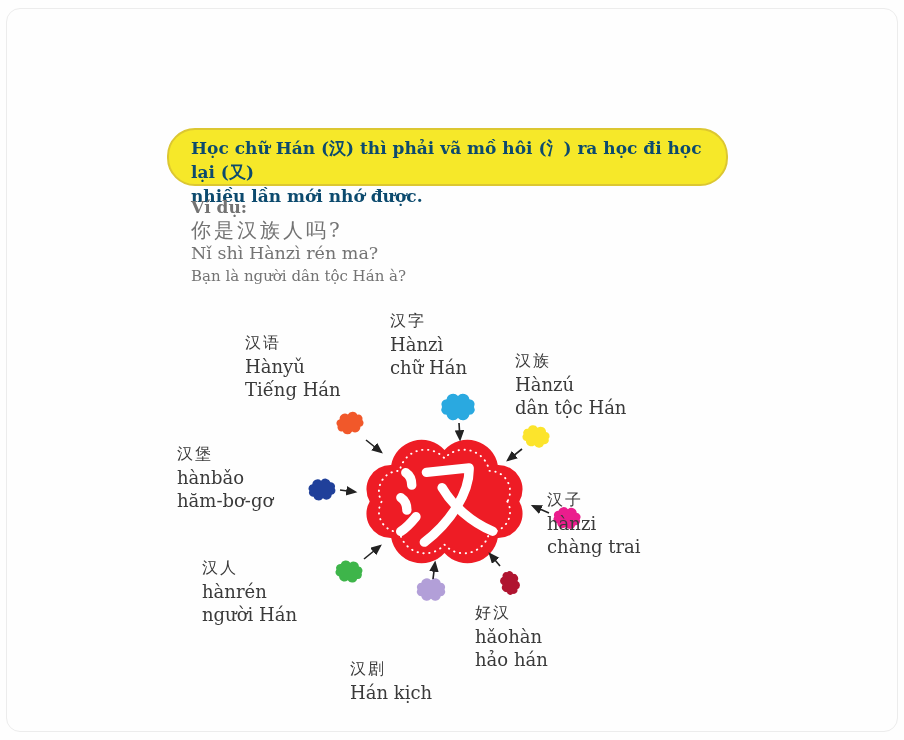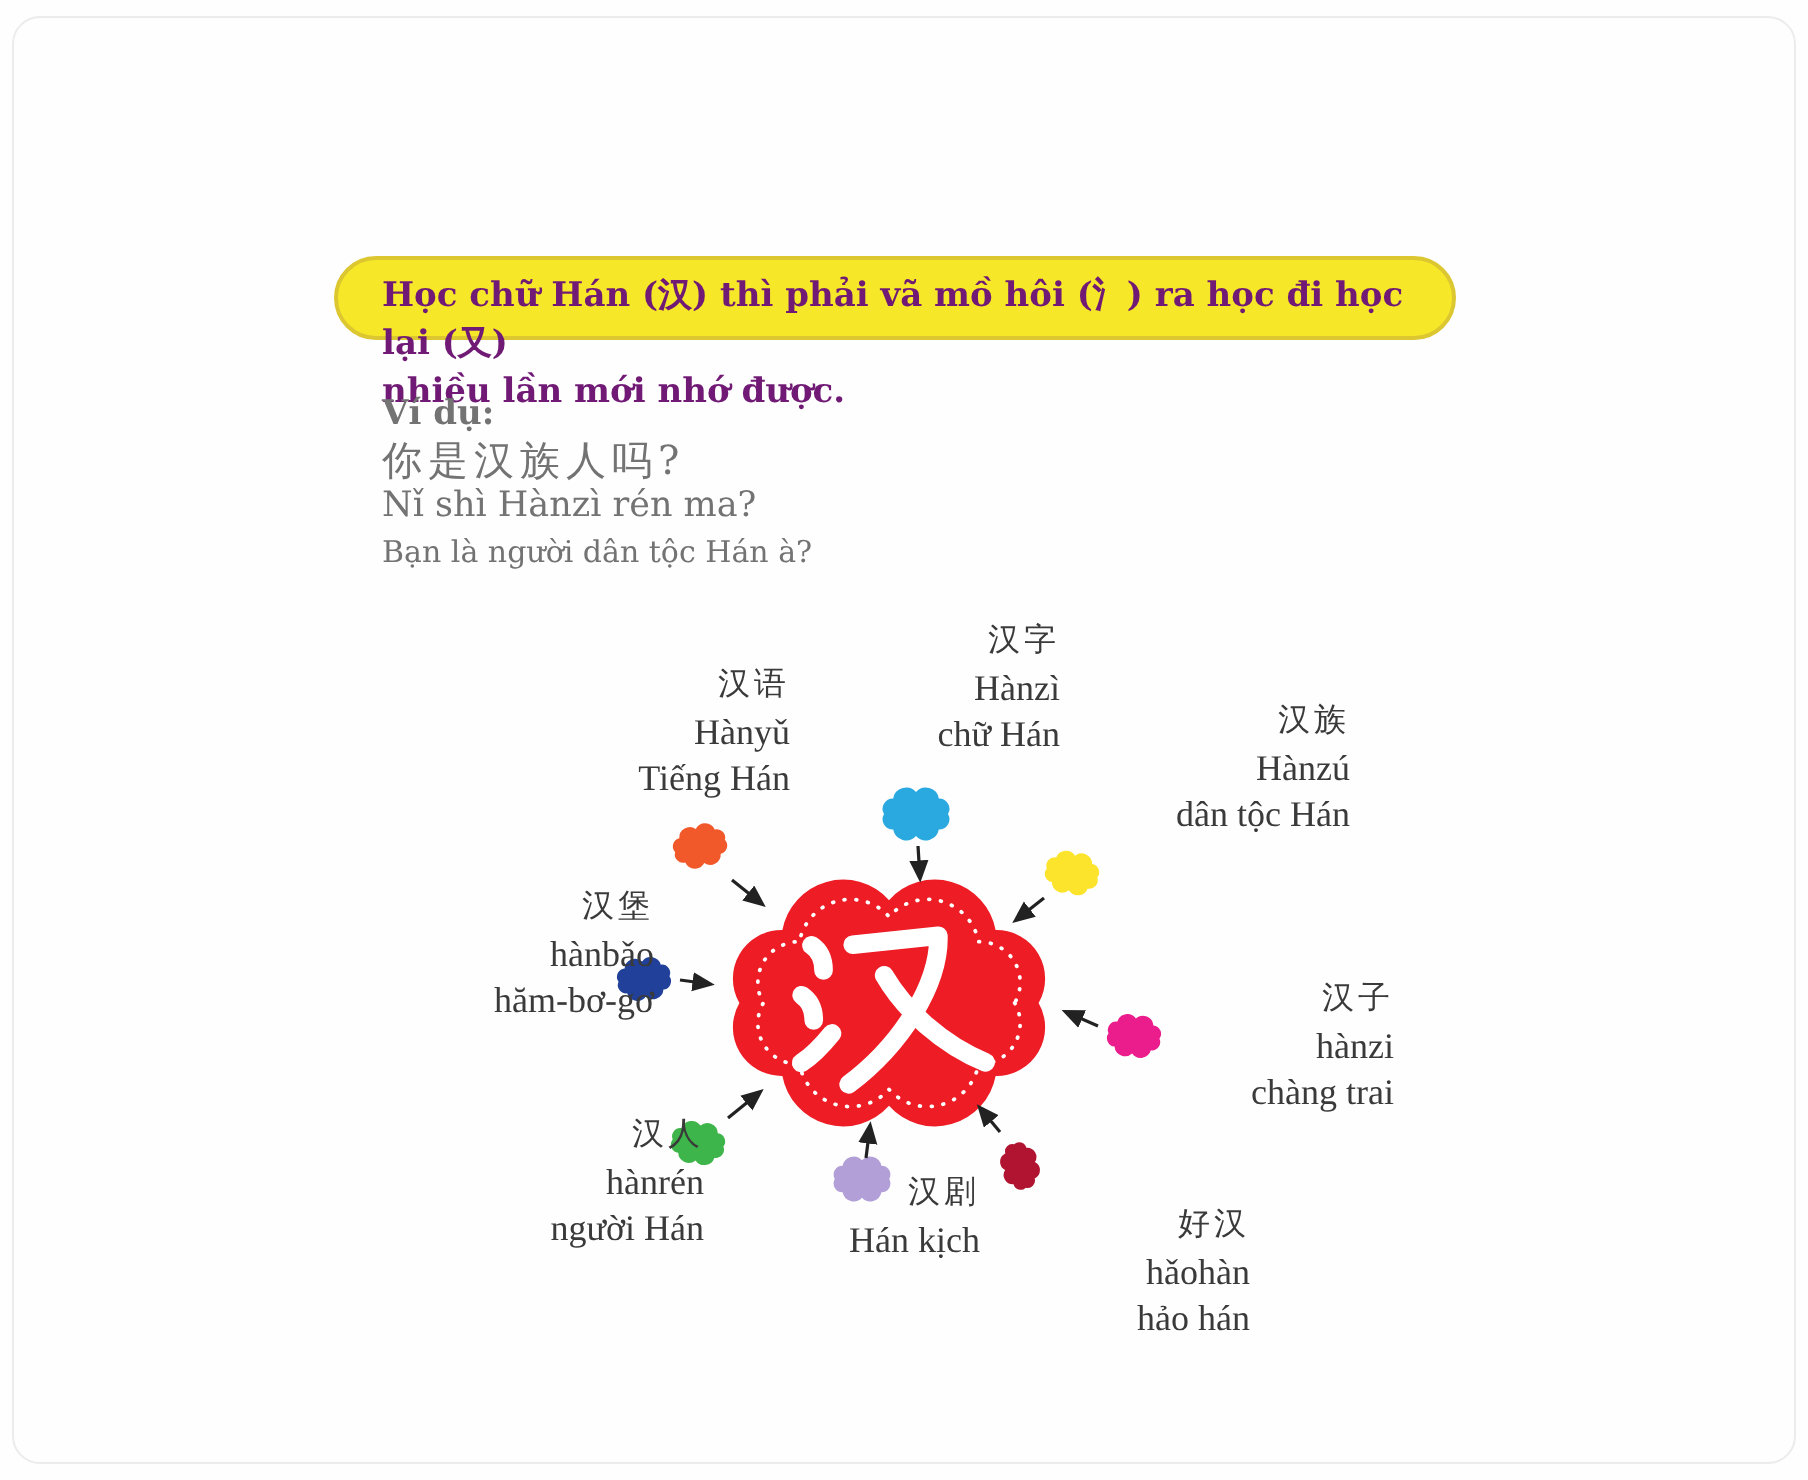--- a/index.html
+++ b/index.html
@@ -6,45 +6,45 @@
   .canvas{
     position:relative;width:904px;height:740px;background:#fefefe;overflow:hidden;
     font-family:"DejaVu Serif","Liberation Serif",serif;
   }
   .page-frame{
     position:absolute;left:6px;top:8px;right:6px;bottom:8px;
     border:1px solid #ececec;border-radius:14px;pointer-events:none;
   }
   
   .note-box{
-    position:absolute;left:167px;top:128px;width:561px;height:42px;
+    position:absolute;left:167px;top:128px;width:561px;height:58px;
     box-sizing:border-box;border-radius:28px;
     background:#f6e829;border:2px solid #dcc731;
     padding:6px 18px 0 22px;
-    color:#701a75;font-weight:bold;font-size:17px;line-height:24px;
+    color:#0c4a6e;font-weight:bold;font-size:17px;line-height:24px;
   }
   
   .example{position:absolute;left:191px;top:196px;color:#737373;font-size:17px;}
   .ex-label{font-weight:600;line-height:23px;}
   .ex-zh{letter-spacing:3px;font-size:20px;line-height:23px;}
   .ex-py{font-size:17.5px;line-height:23px;}
   .ex-vi{font-size:15px;line-height:23px;}
   
   .mindmap{position:absolute;left:0;top:0;width:904px;height:740px;}
-  .node{position:absolute;text-align:right;color:#3a3a3a;font-family:Liberation Serif, serif;}
+  .node{position:absolute;text-align:left;color:#3a3a3a;}
   .n-zh{font-size:16px;line-height:24px;letter-spacing:2px;}
   .n-py{font-size:18px;line-height:23px;}
   .n-vi{font-size:18px;line-height:23px;}
   .node-0{left:390px;top:309px;width:140px;}
   .node-1{left:245px;top:331px;width:150px;}
   .node-2{left:515px;top:349px;width:160px;}
   .node-3{left:177px;top:442px;width:150px;}
   .node-4{left:547px;top:488px;width:150px;}
   .node-5{left:202px;top:556px;width:150px;}
-  .node-6{left:350px;top:585px;width:140px;}
+  .node-6{left:350px;top:657px;width:140px;}
   .node-7{left:475px;top:601px;width:150px;}
   .cloud{position:absolute;overflow:visible;}
   .cloud-0{left:438px;top:392px;width:40px;height:30px;}
   .cloud-1{left:334px;top:409px;width:32px;height:28px;transform:rotate(-14deg);}
   .cloud-2{left:520px;top:424px;width:32px;height:25px;transform:rotate(10deg);}
   .cloud-3{left:306px;top:477px;width:32px;height:25px;transform:rotate(-6deg);}
   .cloud-4{left:551px;top:506px;width:32px;height:24px;transform:rotate(6deg);}
   .cloud-5{left:333px;top:559px;width:32px;height:25px;transform:rotate(8deg);}
   .cloud-6{left:414px;top:576px;width:34px;height:27px;}
   .cloud-7{left:496px;top:568px;width:28px;height:30px;transform:rotate(75deg);}

